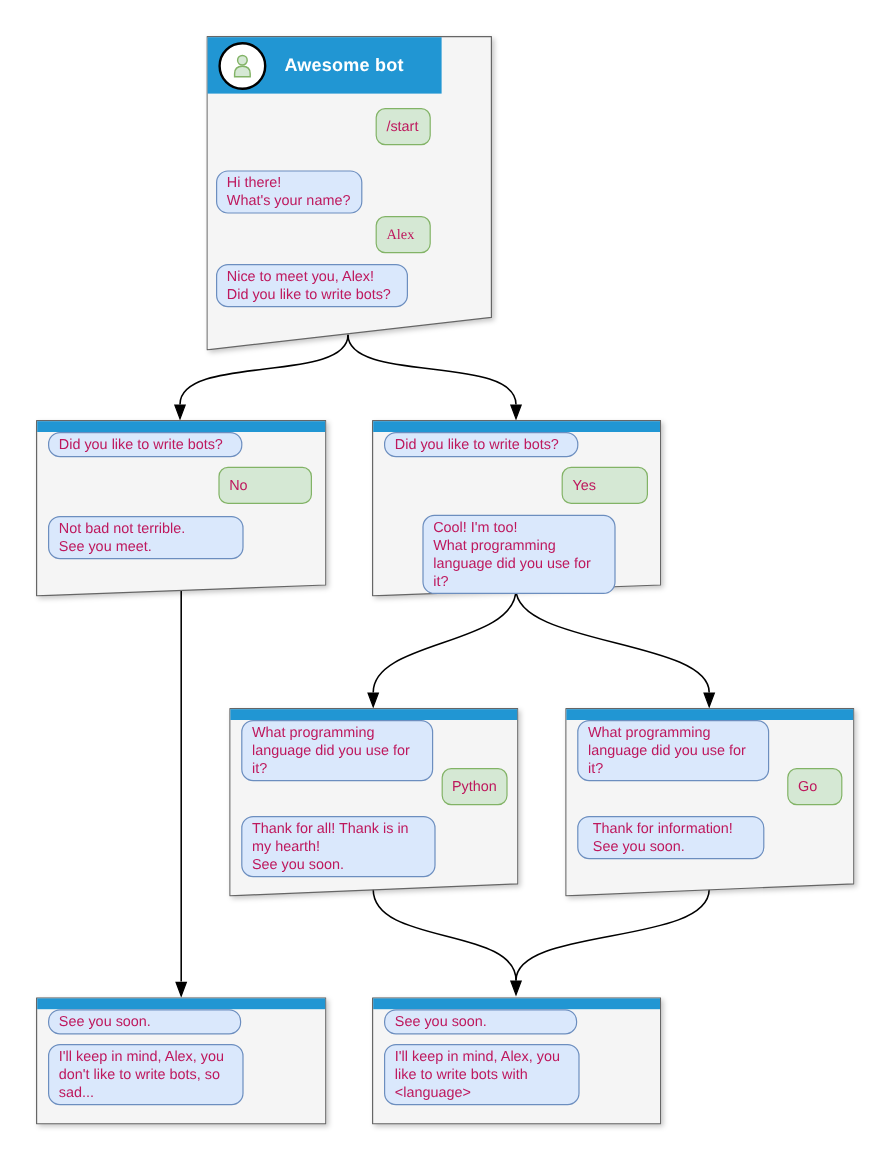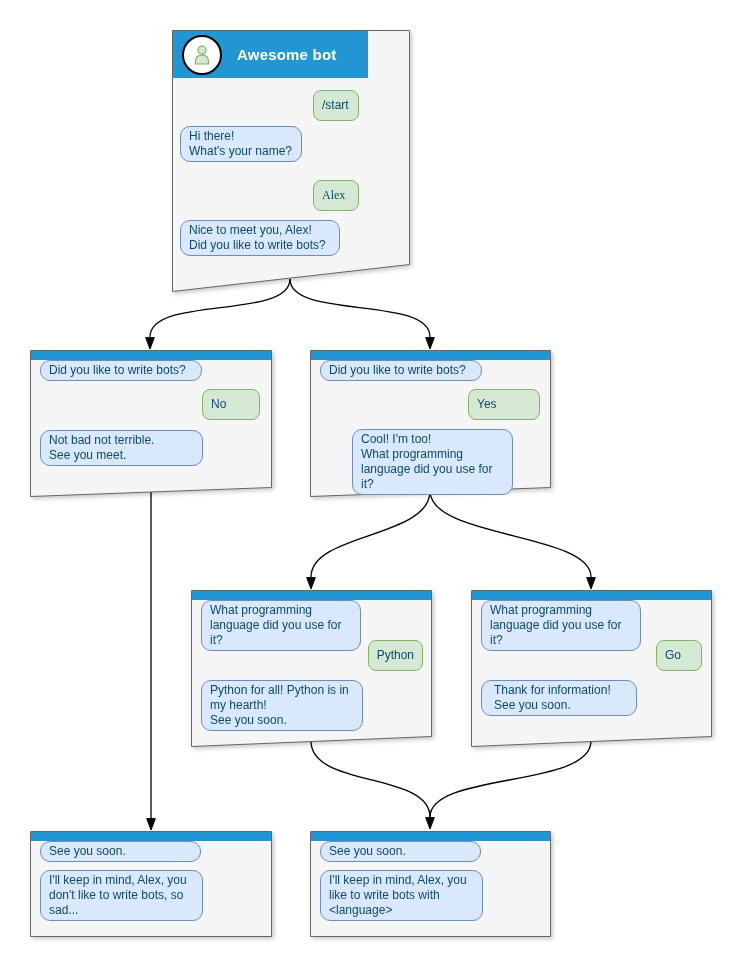--- a/index.html
+++ b/index.html
@@ -65,21 +65,21 @@
     font-size: 15px;
     font-weight: bold;
     margin-left: 15px;
     letter-spacing: 0.2px;
   }
   .bubble {
     position: absolute;
     box-sizing: border-box;
     font-size: 12px;
     line-height: 15px;
-    color: #0c4a6e;
+    color: #be185d;
     white-space: pre-line;
   }
   .bot-bubble {
     background: var(--bot_bubble_bg, #dae8fc);
     border: 1px solid var(--bot_bubble_border, #6c8ebf);
     border-radius: 10px;
     padding: 2px 8px;
   }
   .user-bubble {
     background: var(--user_bubble_bg, #d5e8d4);
@@ -131,34 +131,34 @@
     <div class="window-header main">
       <div class="avatar">
         <svg width="24" height="24" viewBox="0 0 24 24">
           <circle cx="12" cy="7.2" r="4" fill="var(--user_bubble_bg,#d5e8d4)" stroke="var(--user_bubble_border,#82b366)" stroke-width="1.2"></circle>
           <path d="M5.5,21 v-2.6 c0,-4.2 2.6,-6.2 6.5,-6.2 s6.5,2 6.5,6.2 V21 z" fill="var(--user_bubble_bg,#d5e8d4)" stroke="var(--user_bubble_border,#82b366)" stroke-width="1.2"></path>
         </svg>
       </div>
       <div class="window-title">Awesome bot</div>
     </div>
     <div class="bubble user-bubble" style="top:60px; right:10px;">/start</div>
-    <div class="bubble bot-bubble" style="top:96px; left:8px; width:122px;">Hi there!
+    <div class="bubble bot-bubble" style="top:112px; left:8px; width:122px;">Hi there!
 What's your name?</div>
     <div class="bubble user-bubble" style="top:150px; right:10px;font-family:Liberation Serif, serif;">Alex</div>
     <div class="bubble bot-bubble" style="top:190px; left:8px; width:160px;">Nice to meet you, Alex!
 Did you like to write bots?</div>
   </div>
 
   <div class="window" style="left:30px; top:350px; width:242px; height:147px;">
     <svg class="window-bg" width="242" height="147" viewBox="0 0 242 147">
       <polygon points="0.5,0.5 241.5,0.5 241.5,137.5 0.5,146.5"></polygon>
     </svg>
     <div class="window-header thin"></div>
     <div class="bubble bot-bubble" style="top:10px; left:10px; width:162px;">Did you like to write bots?</div>
-    <div class="bubble user-bubble" style="top:39px; right:12px; width:58px;">No</div>
+    <div class="bubble user-bubble" style="top:39px; right:12px; width:78px;">No</div>
     <div class="bubble bot-bubble" style="top:80px; left:10px; width:163px;">Not bad not terrible.
 See you meet.</div>
   </div>
 
   <div class="window" style="left:310px; top:350px; width:241px; height:147px;">
     <svg class="window-bg" width="241" height="147" viewBox="0 0 241 147">
       <polygon points="0.5,0.5 240.5,0.5 240.5,137.5 0.5,146.5"></polygon>
     </svg>
     <div class="window-header thin"></div>
     <div class="bubble bot-bubble" style="top:10px; left:10px; width:162px;">Did you like to write bots?</div>
@@ -169,21 +169,21 @@
   </div>
 
   <div class="window" style="left:191px; top:590px; width:241px; height:157px;">
     <svg class="window-bg" width="241" height="157" viewBox="0 0 241 157">
       <polygon points="0.5,0.5 240.5,0.5 240.5,146.5 0.5,156.5"></polygon>
     </svg>
     <div class="window-header thin"></div>
     <div class="bubble bot-bubble" style="top:10px; left:10px; width:160px;">What programming
 language did you use for it?</div>
     <div class="bubble user-bubble" style="top:50px; right:9px;">Python</div>
-    <div class="bubble bot-bubble" style="top:90px; left:10px; width:162px;">Python for all! Python is in
+    <div class="bubble bot-bubble" style="top:90px; left:10px; width:162px;">Thank for all! Thank is in
 my hearth!
 See you soon.</div>
   </div>
 
   <div class="window" style="left:471px; top:590px; width:241px; height:157px;">
     <svg class="window-bg" width="241" height="157" viewBox="0 0 241 157">
       <polygon points="0.5,0.5 240.5,0.5 240.5,146.5 0.5,156.5"></polygon>
     </svg>
     <div class="window-header thin"></div>
     <div class="bubble bot-bubble" style="top:10px; left:10px; width:160px;">What programming

